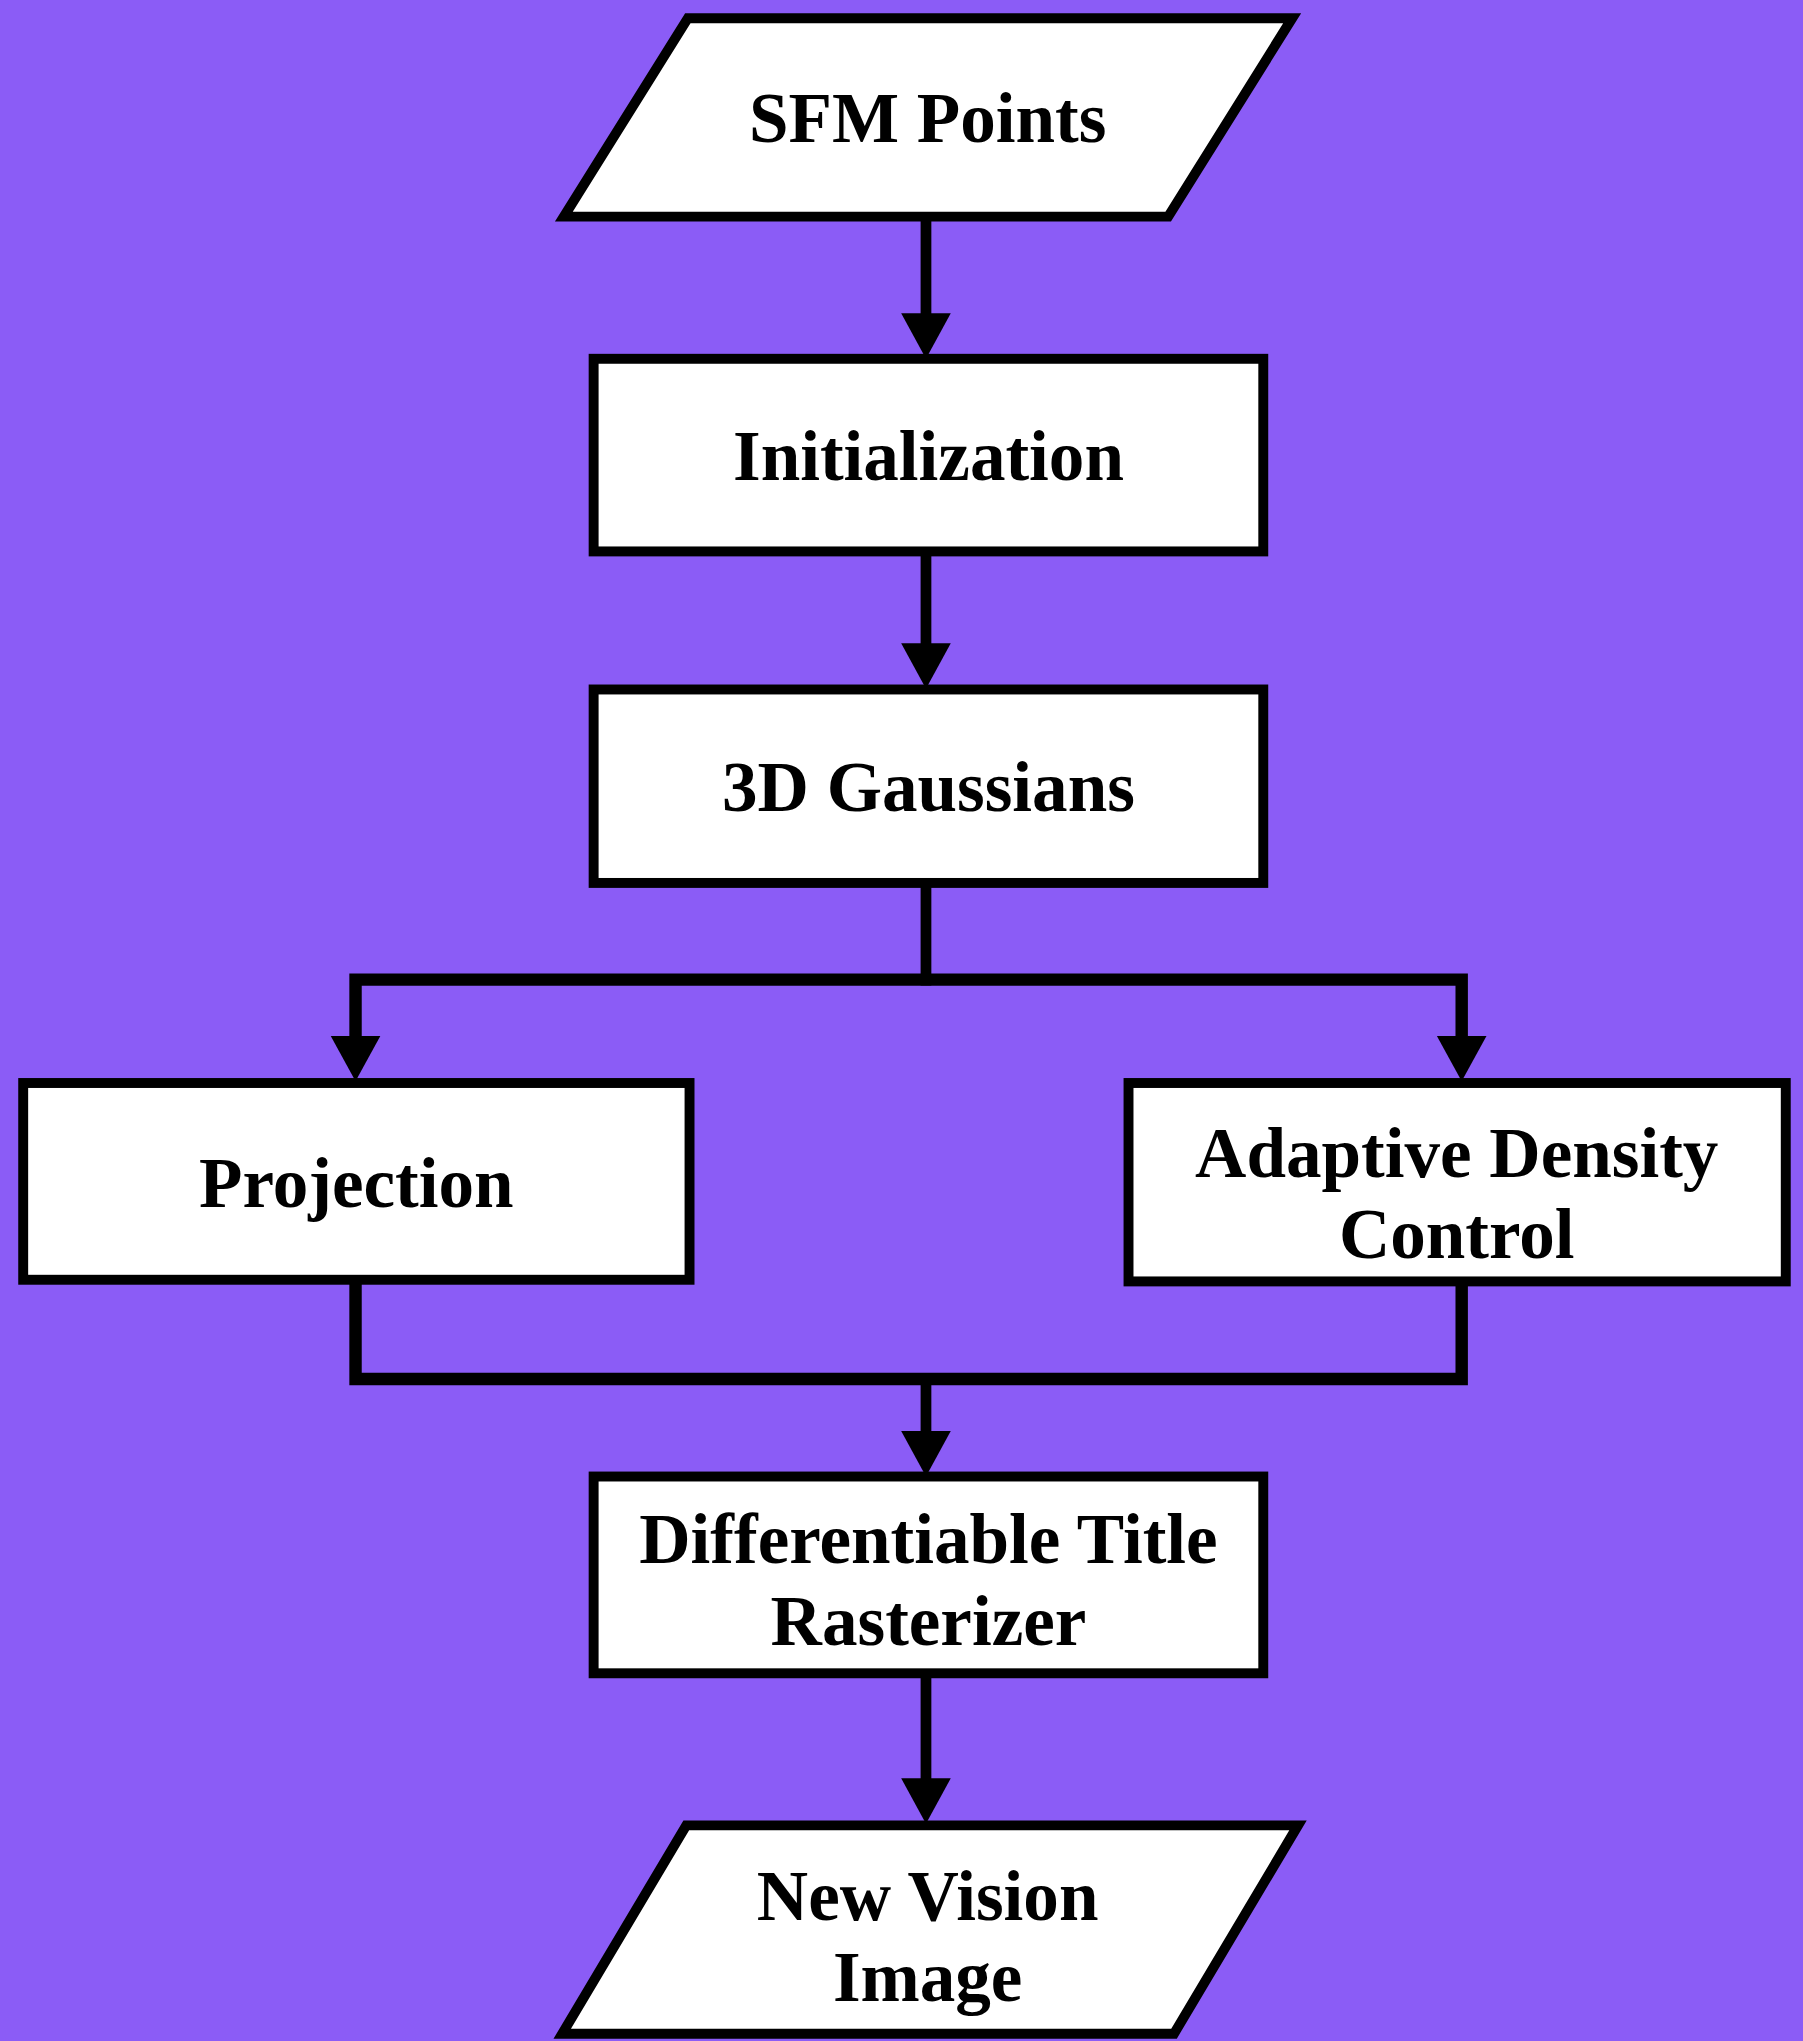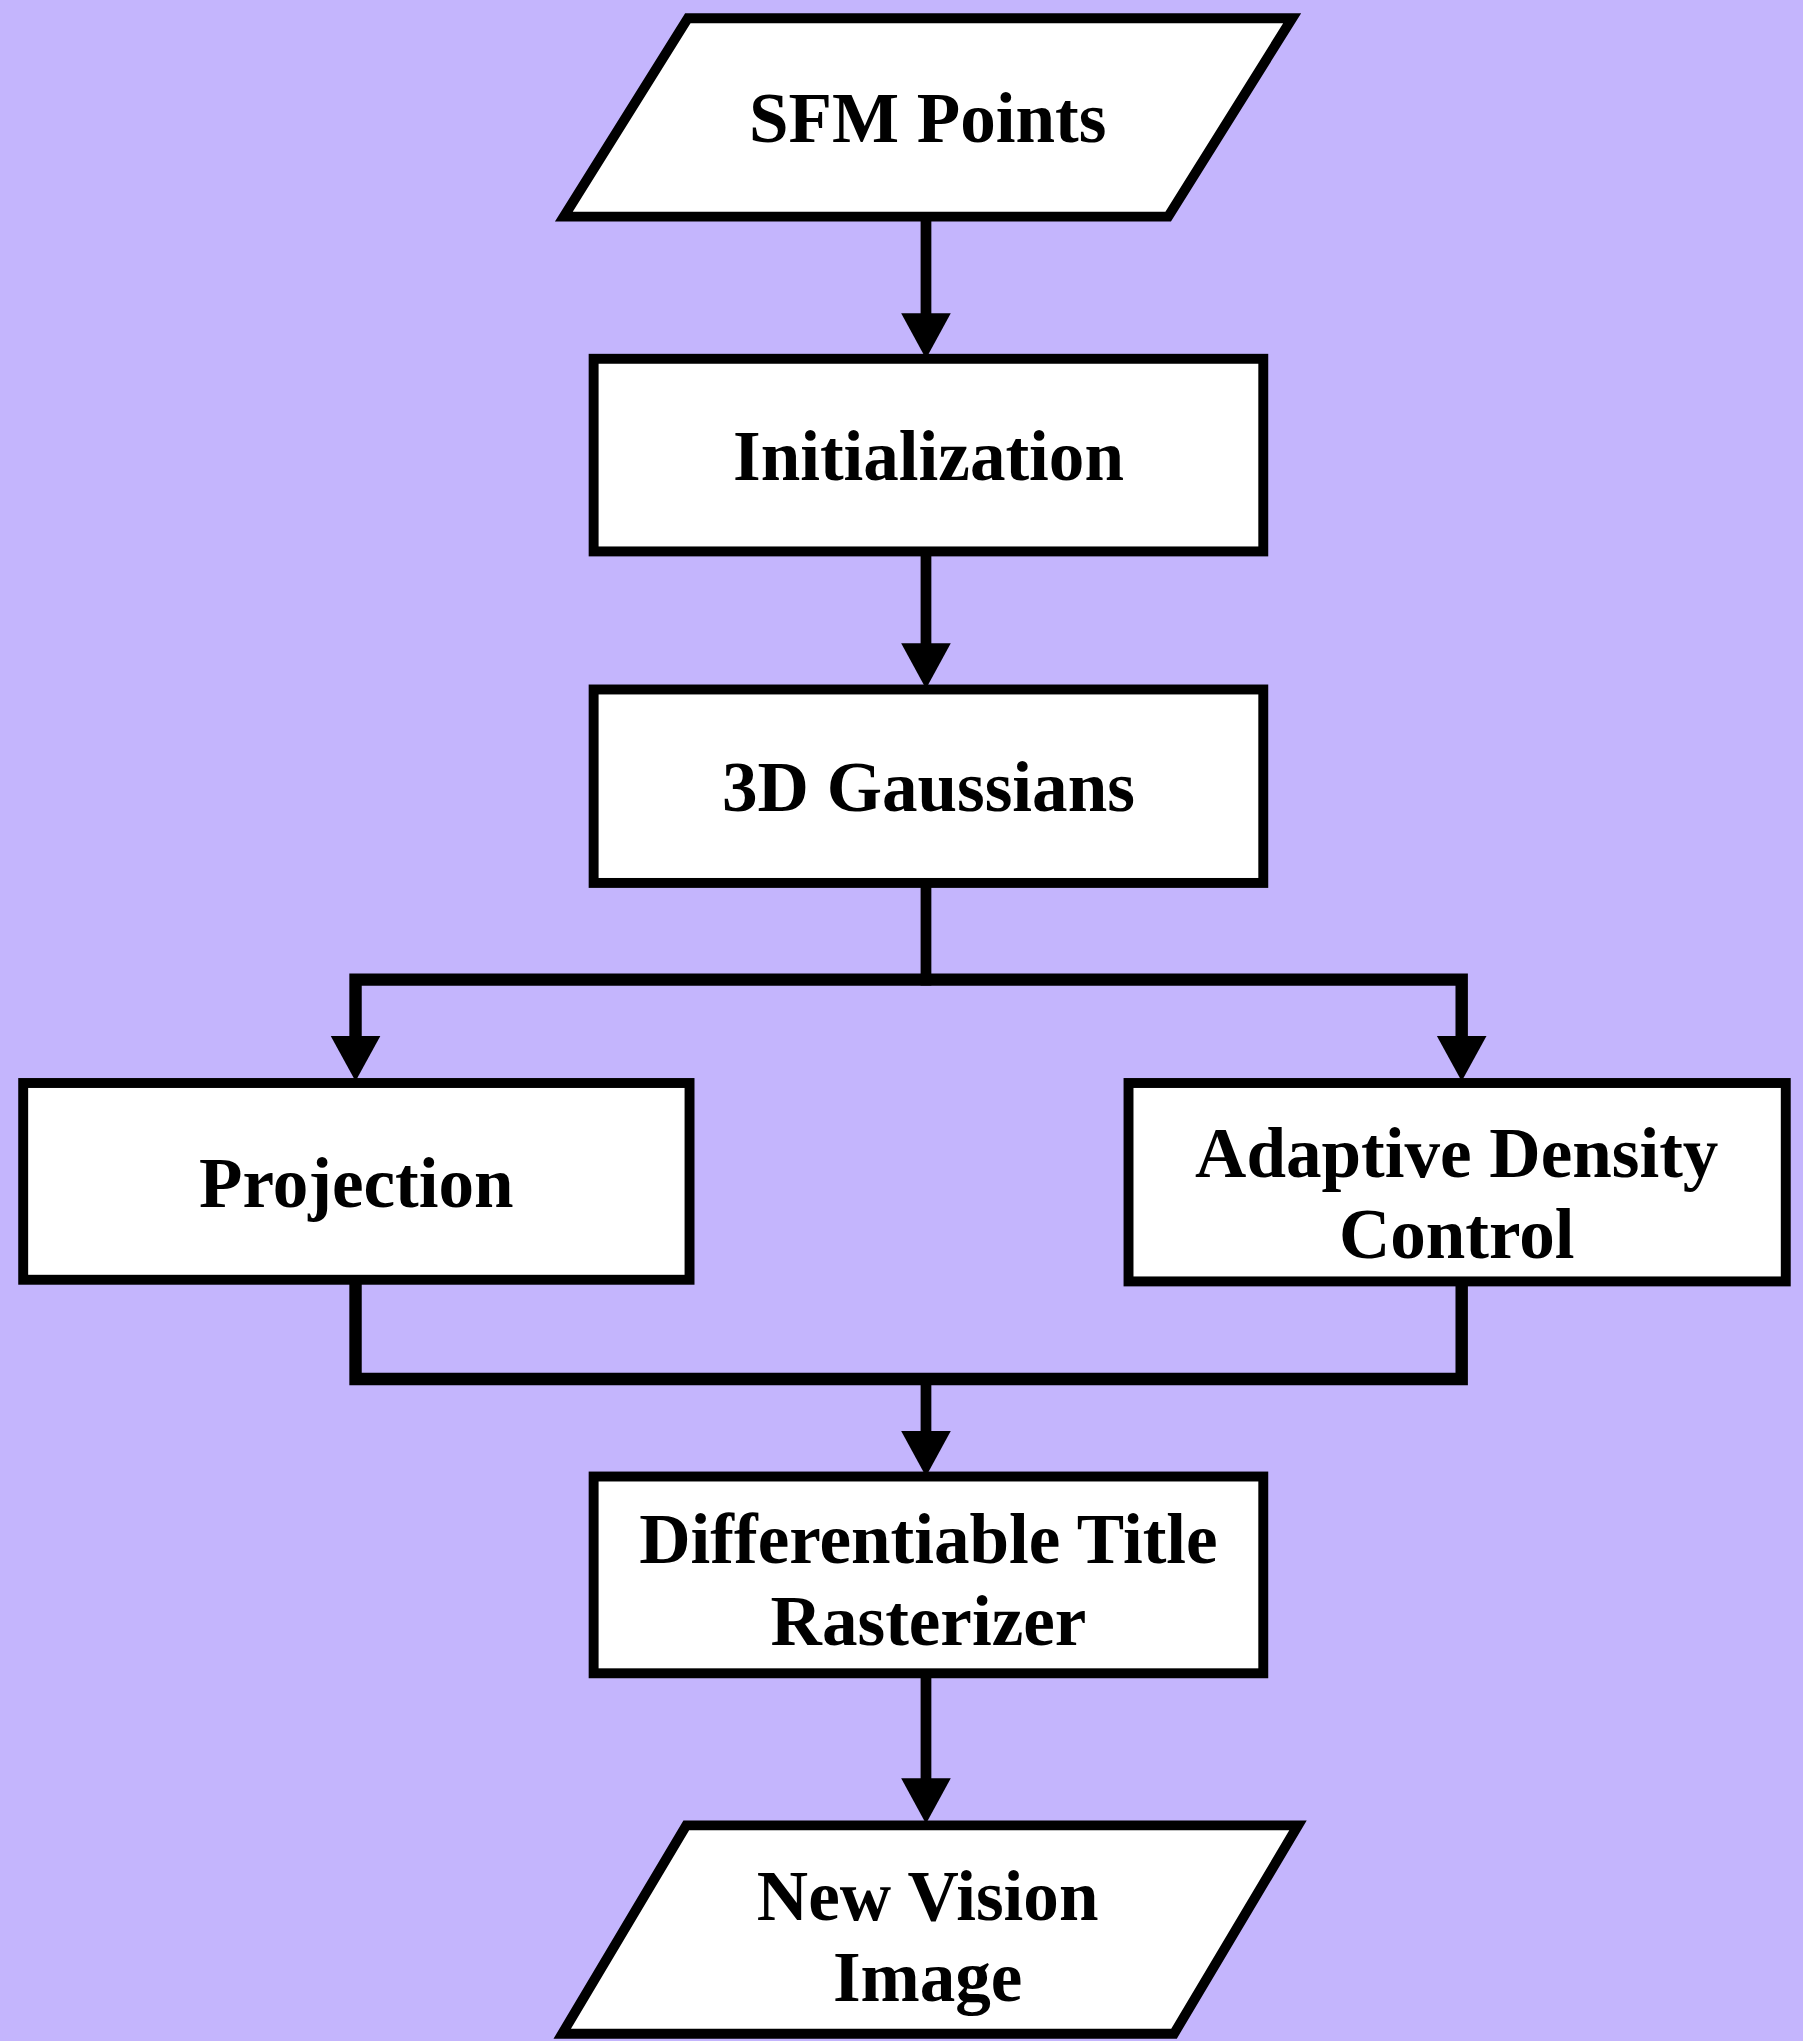--- a/index.html
+++ b/index.html
@@ -7,21 +7,21 @@
     padding: 0;
     background: #ffffff;
     width: 1804px;
     height: 2042px;
     overflow: hidden;
   }
   .stage {
     width: 1804px;
     height: 2042px;
     position: relative;
-    background: #c4b5fd;
+    background: #8b5cf6;
   }
   svg {
     display: block;
   }
   .node-shape {
     fill: #ffffff;
     stroke: #000000;
     stroke-width: 12;
   }
   .connector {

